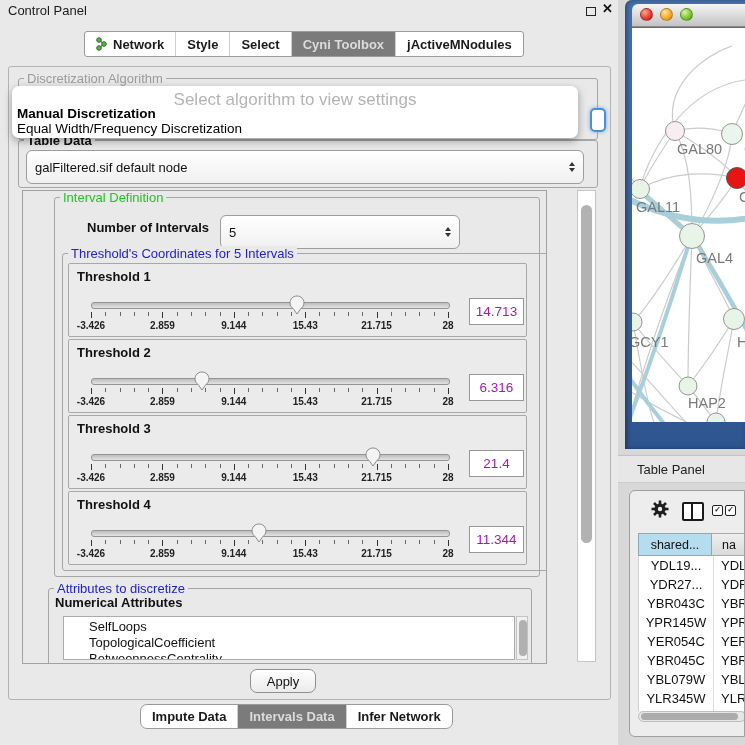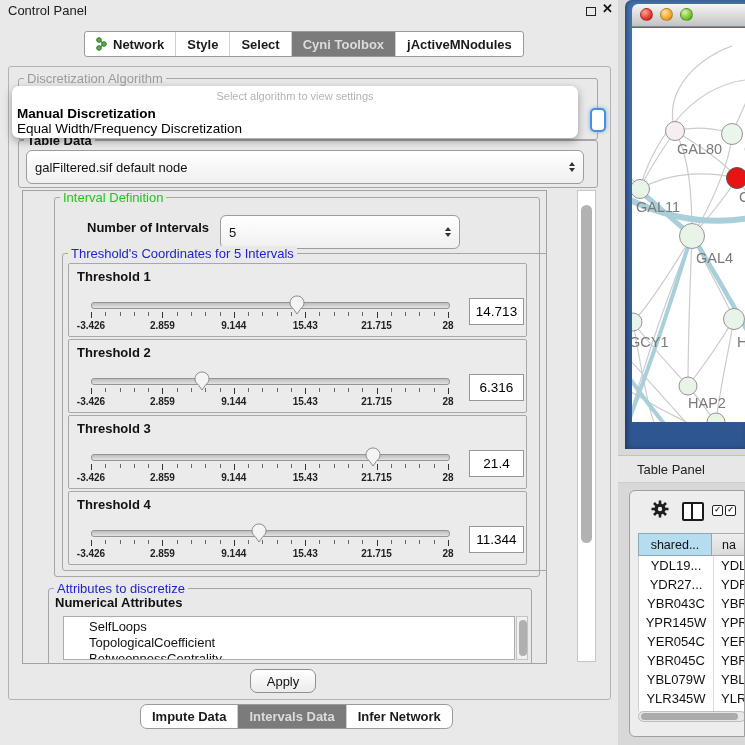--- a/index.html
+++ b/index.html
@@ -29,32 +29,32 @@
   .focus-frag{position:absolute;left:571px;top:29px;width:12px;height:20px;background:#fff;border:2px solid #4a90d9;border-radius:5px;box-shadow:0 0 4px #74aee4}
   .inner-panel{position:absolute;left:13px;top:123px;width:523px;height:472px;background:#e9e9e9;border:1px solid #a2a2a2;overflow:hidden}
   .ni-label{position:absolute;left:32px;top:22px;font-size:13px;font-weight:bold;color:#111}
   .threshold-panel{position:absolute;left:5px;width:457px;height:72px;border:1px solid #a8a8a8;background:#ebebeb;border-radius:2px}
   .th-label{position:absolute;left:8px;top:5px;font-size:13px;font-weight:bold;color:#111}
   .th-track{position:absolute;left:22px;top:38px;width:357px;height:5px;background:linear-gradient(#bdbdbd,#e3e3e3);border:1px solid #949494;border-radius:3px}
   .th-thumb{position:absolute;top:31px;width:16px;height:20px}
   .th-tick{position:absolute;top:48px;width:1px;height:4px;background:#666}
   .th-tick.major{height:6px;background:#333}
   .th-ticklabel{position:absolute;top:56px;transform:translateX(-50%);font-size:10px;font-weight:bold;color:#222;white-space:nowrap}
-  .th-value{position:absolute;left:400px;top:34px;width:53px;height:25px;background:#fff;border:1px solid #979797;font-size:13.5px;color:#000000;display:flex;align-items:center;justify-content:center}
+  .th-value{position:absolute;left:400px;top:34px;width:53px;height:25px;background:#fff;border:1px solid #979797;font-size:13.5px;color:#a21caf;display:flex;align-items:center;justify-content:center}
   .attr-list{position:absolute;left:14px;top:27px;width:452px;height:44px;background:#fff;border:1px solid #ababab;overflow:hidden;padding-top:2px;box-sizing:border-box}
   .attr-item{font-size:13px;color:#111;line-height:16px;padding-left:25px;white-space:nowrap}
   .list-scroll{position:absolute;left:467px;top:27px;width:12px;height:44px;background:#f1f1f1;border:1px solid #c3c3c3;box-sizing:border-box}
   .list-thumb{position:absolute;left:1.5px;top:3px;width:8px;height:36px;background:#b0b0b0;border-radius:4px}
   .v-scroll{position:absolute;left:568px;top:123px;width:19px;height:472px;background:#fff;border:1px solid #c6c6c6;box-sizing:border-box}
   .v-thumb{position:absolute;left:3px;top:14px;width:11px;height:338px;background:#b2b2b2;border-radius:6px}
   .apply-btn{position:absolute;left:241px;top:602px;width:64px;height:22px;border:1px solid #8f8f8f;border-radius:7px;background:linear-gradient(#ffffff,#ebebeb);font-size:13px;color:#111;display:flex;align-items:center;justify-content:center}
   .bottom-tabs{position:absolute;left:140px;top:704px;height:23px;display:flex;background:#fff;border:1px solid #9a9a9a;border-radius:7px;overflow:hidden}
   
   .popup{position:absolute;left:12px;top:86px;width:566px;height:52px;background:#fff;border-radius:7px;box-shadow:0 3px 8px rgba(0,0,0,.35);z-index:50}
-  .popup-hint{position:absolute;left:0;right:0;top:4px;text-align:center;font-size:11px;color:#b4b4b4}
+  .popup-hint{position:absolute;left:0;right:0;top:4px;text-align:center;font-size:17px;color:#b4b4b4}
   .popup-item{position:absolute;left:5px;font-size:13.5px;color:#000;white-space:nowrap}
   .popup-item.bold{font-weight:bold;top:20px}
   .popup-item.plain{top:35px}
   
   .right-side{position:absolute;left:618px;top:0;width:127px;height:745px;background:#d8d8d8}
   .network-window{position:absolute;left:7px;top:0;width:120px;height:449px;background:linear-gradient(#4571af,#2e5590);border-radius:7px 0 0 0;box-shadow:inset 2px 0 4px rgba(0,0,0,.35)}
   .nw-titlebar{position:absolute;left:7px;top:4px;width:113px;height:23px;background:linear-gradient(#f5f5f5,#c3c3c3);border-radius:6px 0 0 0;border-bottom:1px solid #8b8b8b;box-sizing:border-box}
   .light{position:absolute;top:4px;width:13px;height:13px;border-radius:50%;border:1px solid rgba(0,0,0,.25);box-sizing:border-box}
   .light.red{left:8px;background:radial-gradient(circle at 35% 30%,#ffa294,#e23a2e 60%,#a81e12)}
   .light.yellow{left:28px;background:radial-gradient(circle at 35% 30%,#ffe3a0,#f2a624 60%,#c77f10)}

